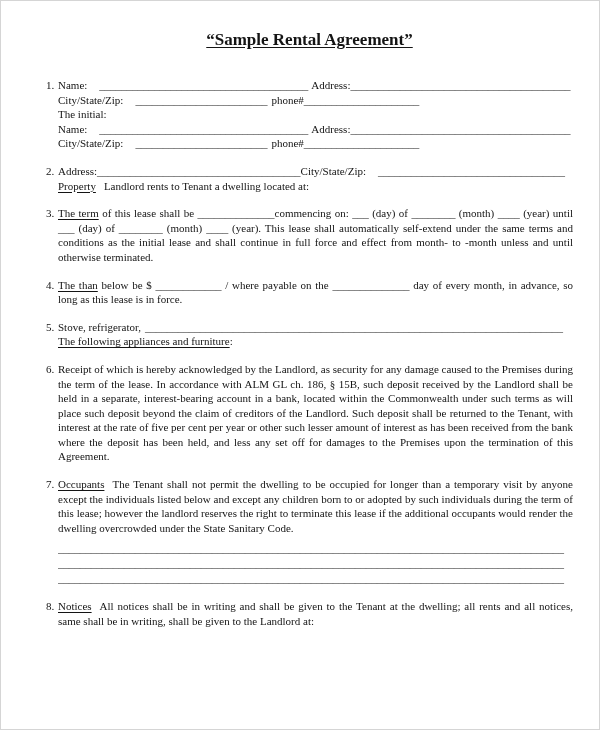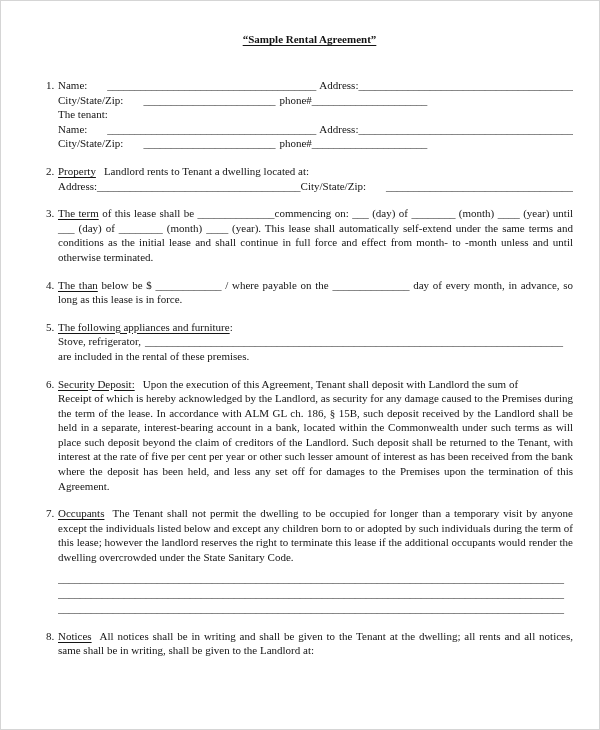--- a/index.html
+++ b/index.html
@@ -5,80 +5,78 @@
   html,body{margin:0;padding:0;background:#fff;}
   .page{
     width:600px;height:730px;box-sizing:border-box;
     background:#ffffff;border:1px solid #d5d5d5;
     padding:30px 26px 0 45px;
     font-family:"Liberation Serif","DejaVu Serif",serif;
     font-size:11px;line-height:14.6px;color:#141414;
     overflow:hidden;
   }
   .title{
-    text-align:center;font-weight:bold;font-size:11px;line-height:17px;
+    text-align:center;font-weight:bold;font-size:17px;line-height:17px;
     text-decoration:underline;text-underline-offset:2px;
     margin:0 0 30px 0;
   }
   .sec{position:relative;margin:0 0 13px 12px;}
   .num{position:absolute;left:-12px;top:0;}
   .h{text-decoration:underline;text-underline-offset:2px;}
   .gap{margin-right:8px;}
   .g3{margin-left:3px;}
   .g4{margin-left:4px;}
-  .g5{margin-left:20px;}
+  .g5{margin-left:12px;}
   .g6{margin-left:6px;}
   .row{white-space:nowrap;overflow:hidden;}
   .para{text-align:justify;}
   .blankline{line-height:15px;white-space:nowrap;overflow:hidden;}
   .blanks{margin-top:6px;}
   .dollarline{margin:2px 0;white-space:nowrap;overflow:hidden;}
 </style>
 </head>
 <body>
 
 <div class="page">
 
   <div class="title">“Sample Rental Agreement”</div>
 
   <div class="sec">
     <span class="num">1.</span>
     <div class="row"><span>Name:</span><span class="g5">______________________________________</span><span class="g3">Address:</span><span>________________________________________</span></div>
     <div class="row"><span>City/State/Zip:</span><span class="g5">________________________</span><span class="g4">phone#</span><span>_____________________</span></div>
-    <div class="row">The tenant:</div>
+    <div class="row">The initial:</div>
     <div class="row"><span>Name:</span><span class="g5">______________________________________</span><span class="g3">Address:</span><span>________________________________________</span></div>
     <div class="row"><span>City/State/Zip:</span><span class="g5">________________________</span><span class="g4">phone#</span><span>_____________________</span></div>
   </div>
 
   <div class="sec">
     <span class="num">2.</span>
+    <div class="row"><span>Address:</span><span>_____________________________________</span><span>City/State/Zip:</span><span class="g5">__________________________________</span></div>
     <div class="row"><span class="h gap">Property</span><span>Landlord rents to Tenant a dwelling located at:</span></div>
-    <div class="row"><span>Address:</span><span>_____________________________________</span><span>City/State/Zip:</span><span class="g5">__________________________________</span></div>
   </div>
 
   <div class="sec">
     <span class="num">3.</span>
     <div class="para"><span class="h">The term</span><span> of this lease shall be </span><span>______________</span><span>commencing on: </span><span>___</span><span> (day) of </span><span>________</span><span> (month) </span><span>____</span><span> (year) until </span><span>___</span><span> (day) of </span><span>________</span><span> (month) </span><span>____</span><span> (year). This lease shall automatically self-extend under the same terms and conditions as the initial lease and shall continue in full force and effect from month- to -month unless and until otherwise terminated.</span></div>
   </div>
 
   <div class="sec">
     <span class="num">4.</span>
     <div class="para"><span class="h">The than</span><span> below be $ </span><span>____________</span><span> / where payable on the </span><span>______________</span><span> day of every month, in advance, so long as this lease is in force.</span></div>
   </div>
 
   <div class="sec">
     <span class="num">5.</span>
+    <div class="row"><span>Stove, refrigerator,</span><span class="g4">____________________________________________________________________________</span></div>
     <div class="row"><span class="h">The following appliances and furniture</span><span>:</span></div>
-    <div class="row"><span>Stove, refrigerator,</span><span class="g4">____________________________________________________________________________</span></div>
-    <div class="row">are included in the rental of these premises.</div>
   </div>
 
   <div class="sec">
     <span class="num">6.</span>
-    <div><span class="h gap">Security Deposit:</span><span>Upon the execution of this Agreement, Tenant shall deposit with Landlord the sum of</span></div>
     <div class="para">Receipt of which is hereby acknowledged by the Landlord, as security for any damage caused to the Premises during the term of the lease. In accordance with ALM GL ch. 186, § 15B, such deposit received by the Landlord shall be held in a separate, interest-bearing account in a bank, located within the Commonwealth under such terms as will place such deposit beyond the claim of creditors of the Landlord. Such deposit shall be returned to the Tenant, with interest at the rate of five per cent per year or other such lesser amount of interest as has been received from the bank where the deposit has been held, and less any set off for damages to the Premises upon the termination of this Agreement.</div>
   </div>
 
   <div class="sec">
     <span class="num">7.</span>
     <div class="para"><span class="h gap">Occupants</span><span>The Tenant shall not permit the dwelling to be occupied for longer than a temporary visit by anyone except the individuals listed below and except any children born to or adopted by such individuals during the term of this lease; however the landlord reserves the right to terminate this lease if the additional occupants would render the dwelling overcrowded under the State Sanitary Code.</span></div>
     <div class="blanks">
       <div class="blankline">____________________________________________________________________________________________</div>
       <div class="blankline">____________________________________________________________________________________________</div>
       <div class="blankline">____________________________________________________________________________________________</div>

